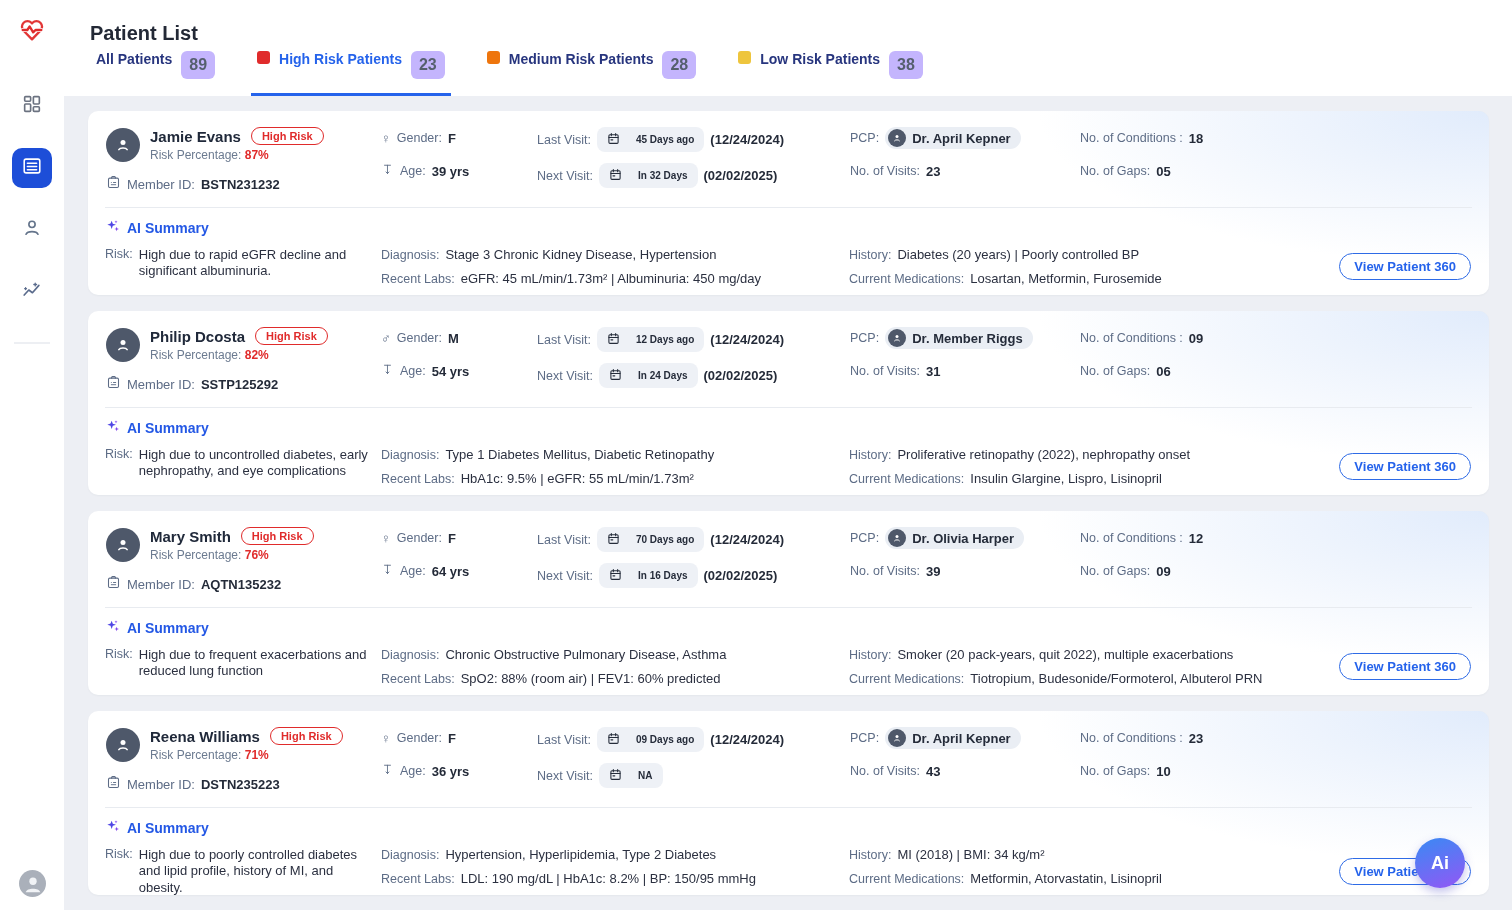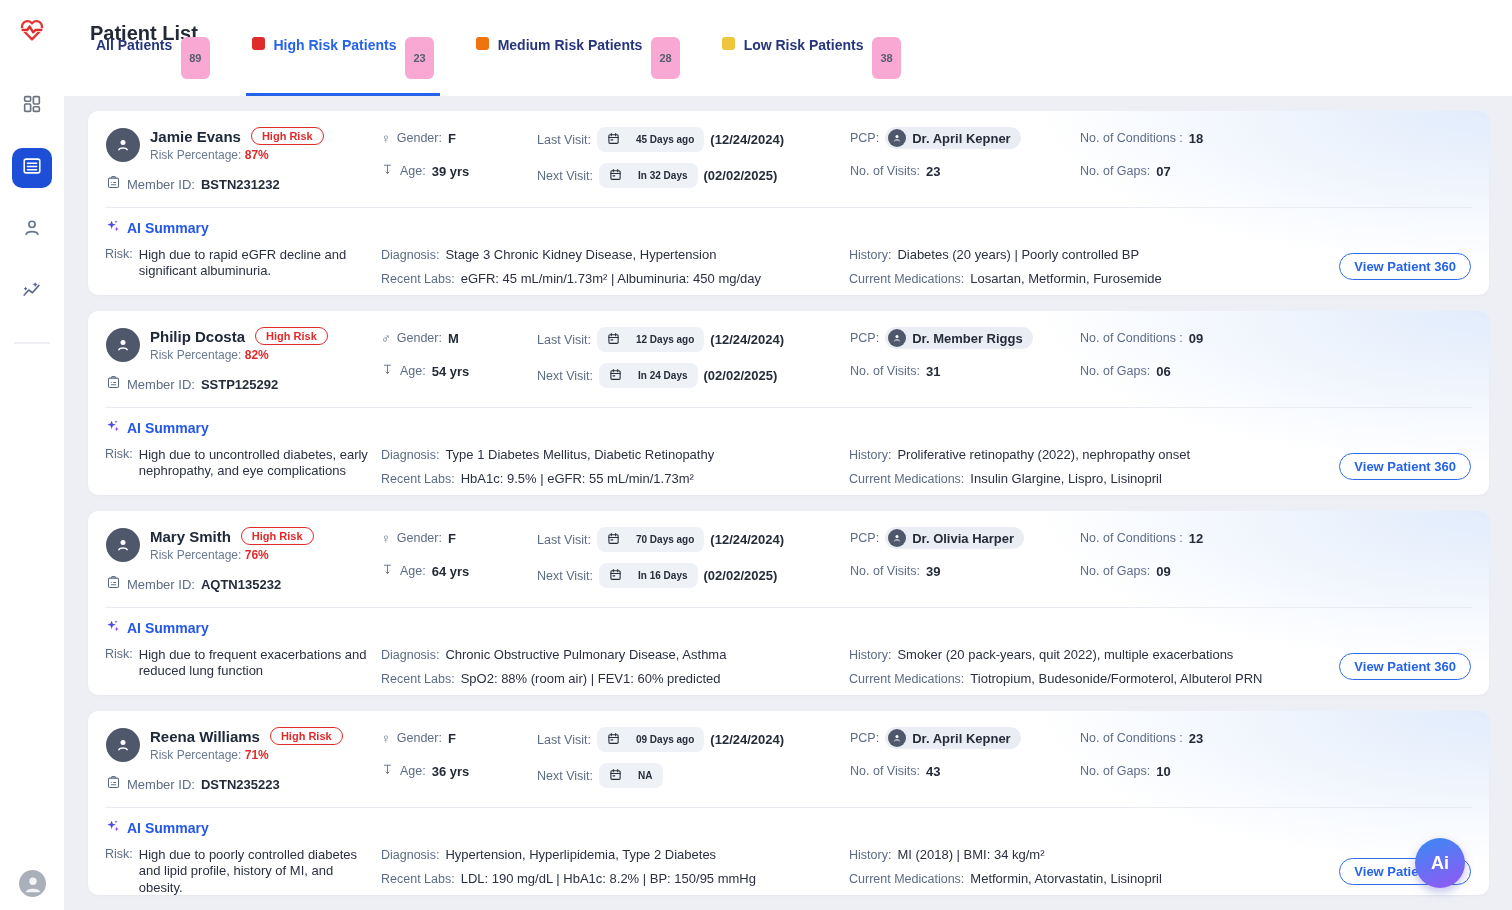--- a/index.html
+++ b/index.html
@@ -18,21 +18,21 @@
                  background:#aab0ba; display:flex; align-items:center; justify-content:center; overflow:hidden; }
 
   
   .header { position:fixed; left:64px; top:0; right:0; height:96px; background:#fff; z-index:5; }
   .page-title { position:absolute; left:26px; top:22px; font-size:20px; font-weight:700; color:#232936; }
   .tabs { position:absolute; left:26px; bottom:0; display:flex; gap:30px; }
   .tab { display:flex; gap:9px; padding:0 6px 14px 6px; font-size:14px; font-weight:700;
          color:#27357e; cursor:pointer; border-bottom:3px solid transparent; }
   .tab.active { color:#2563eb; border-bottom-color:#2563eb; }
   .tab .sq { width:13px; height:13px; border-radius:3px; display:inline-block; }
-  .tab .count { background:#f9a8d4; color:#555f6e; font-size:11px; font-weight:600; border-radius:6px; padding:15px 8px; }
+  .tab .count { background:#c4b5fd; color:#555f6e; font-size:16px; font-weight:600; border-radius:6px; padding:5px 8px; }
 
   
   .content { position:absolute; left:88px; top:111px; width:1401px; }
   .card { width:100%; height:184px; margin-bottom:16px; border-radius:10px;
           background:#fff; background-image:radial-gradient(ellipse 52% 135% at 100% 0%, rgba(176,204,246,.38), rgba(255,255,255,0) 62%);
           box-shadow:0 1px 2px rgba(30,41,59,.04); }
   .card-top { display:flex; padding:16px 18px 0 18px; }
   .col { display:flex; flex-direction:column; gap:11px; }
   .col1 { width:275px; }
   .col2 { width:156px; }
@@ -265,21 +265,21 @@
         </div>
       </div>
 
       <div class="col col5">
         <div class="field">
           <span>No. of Conditions :</span>
           <span class="val">18</span>
         </div>
         <div class="field">
           <span>No. of Gaps:</span>
-          <span class="val">07</span>
+          <span class="val">05</span>
         </div>
       </div>
     </div>
 
     <div class="divider"></div>
 
     <div class="ai-section">
       <div class="ai-title">
         <span>
           <svg viewBox="0 0 24 24" width="16" height="16">

